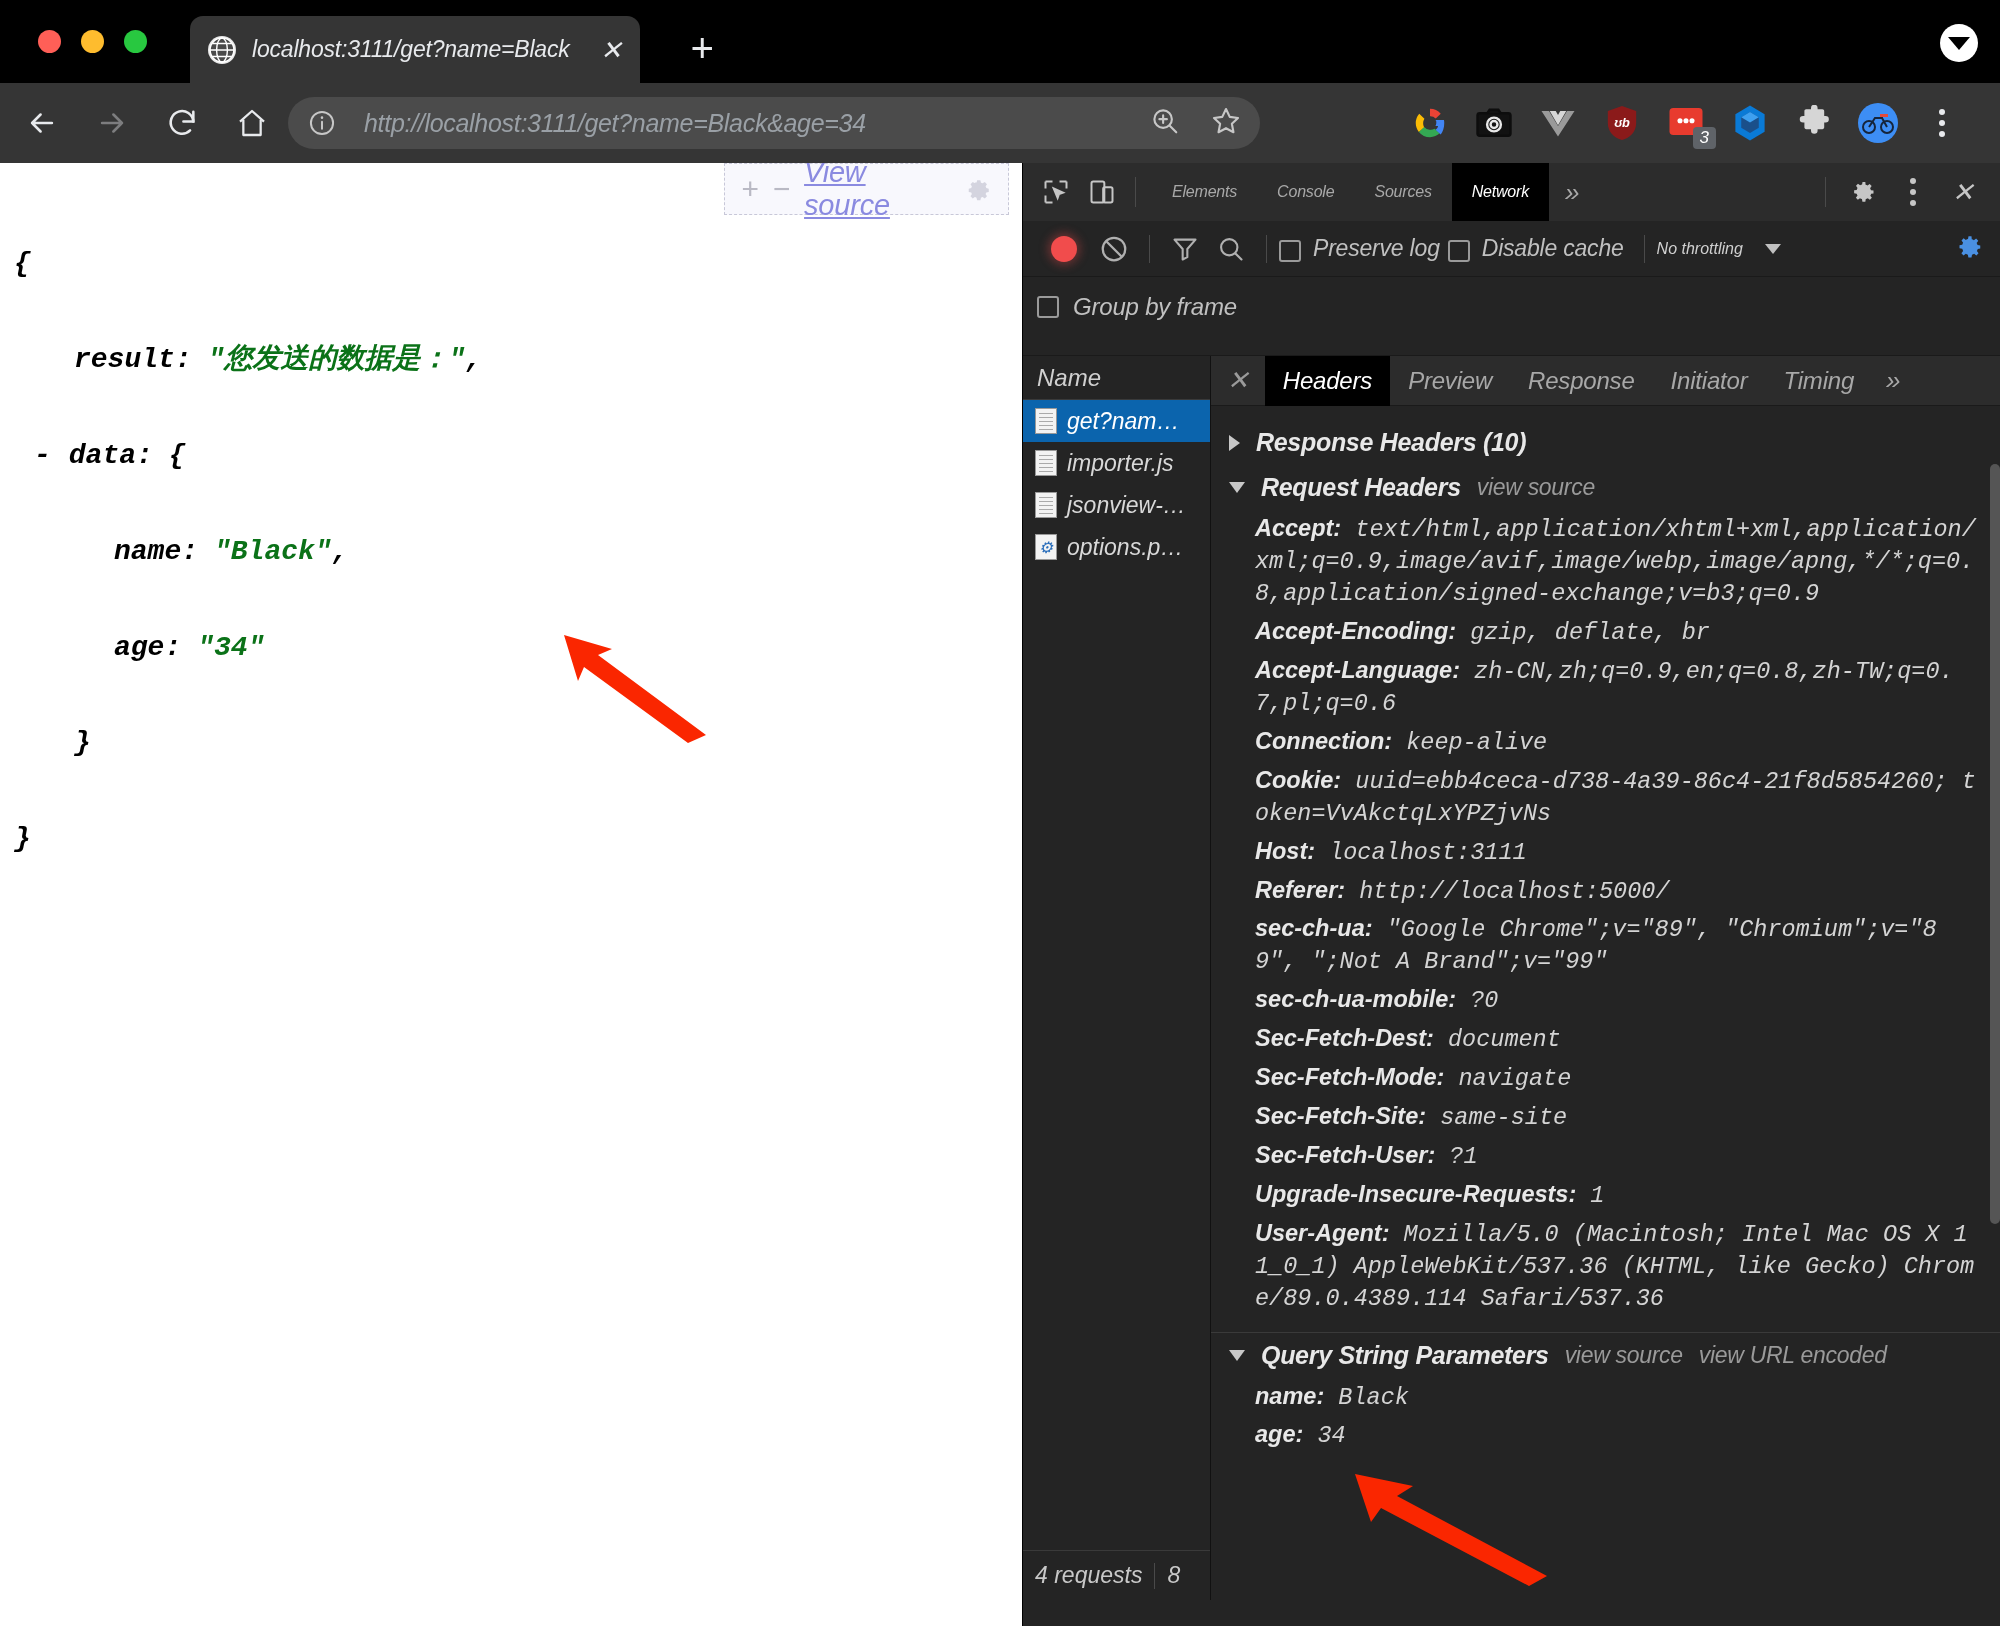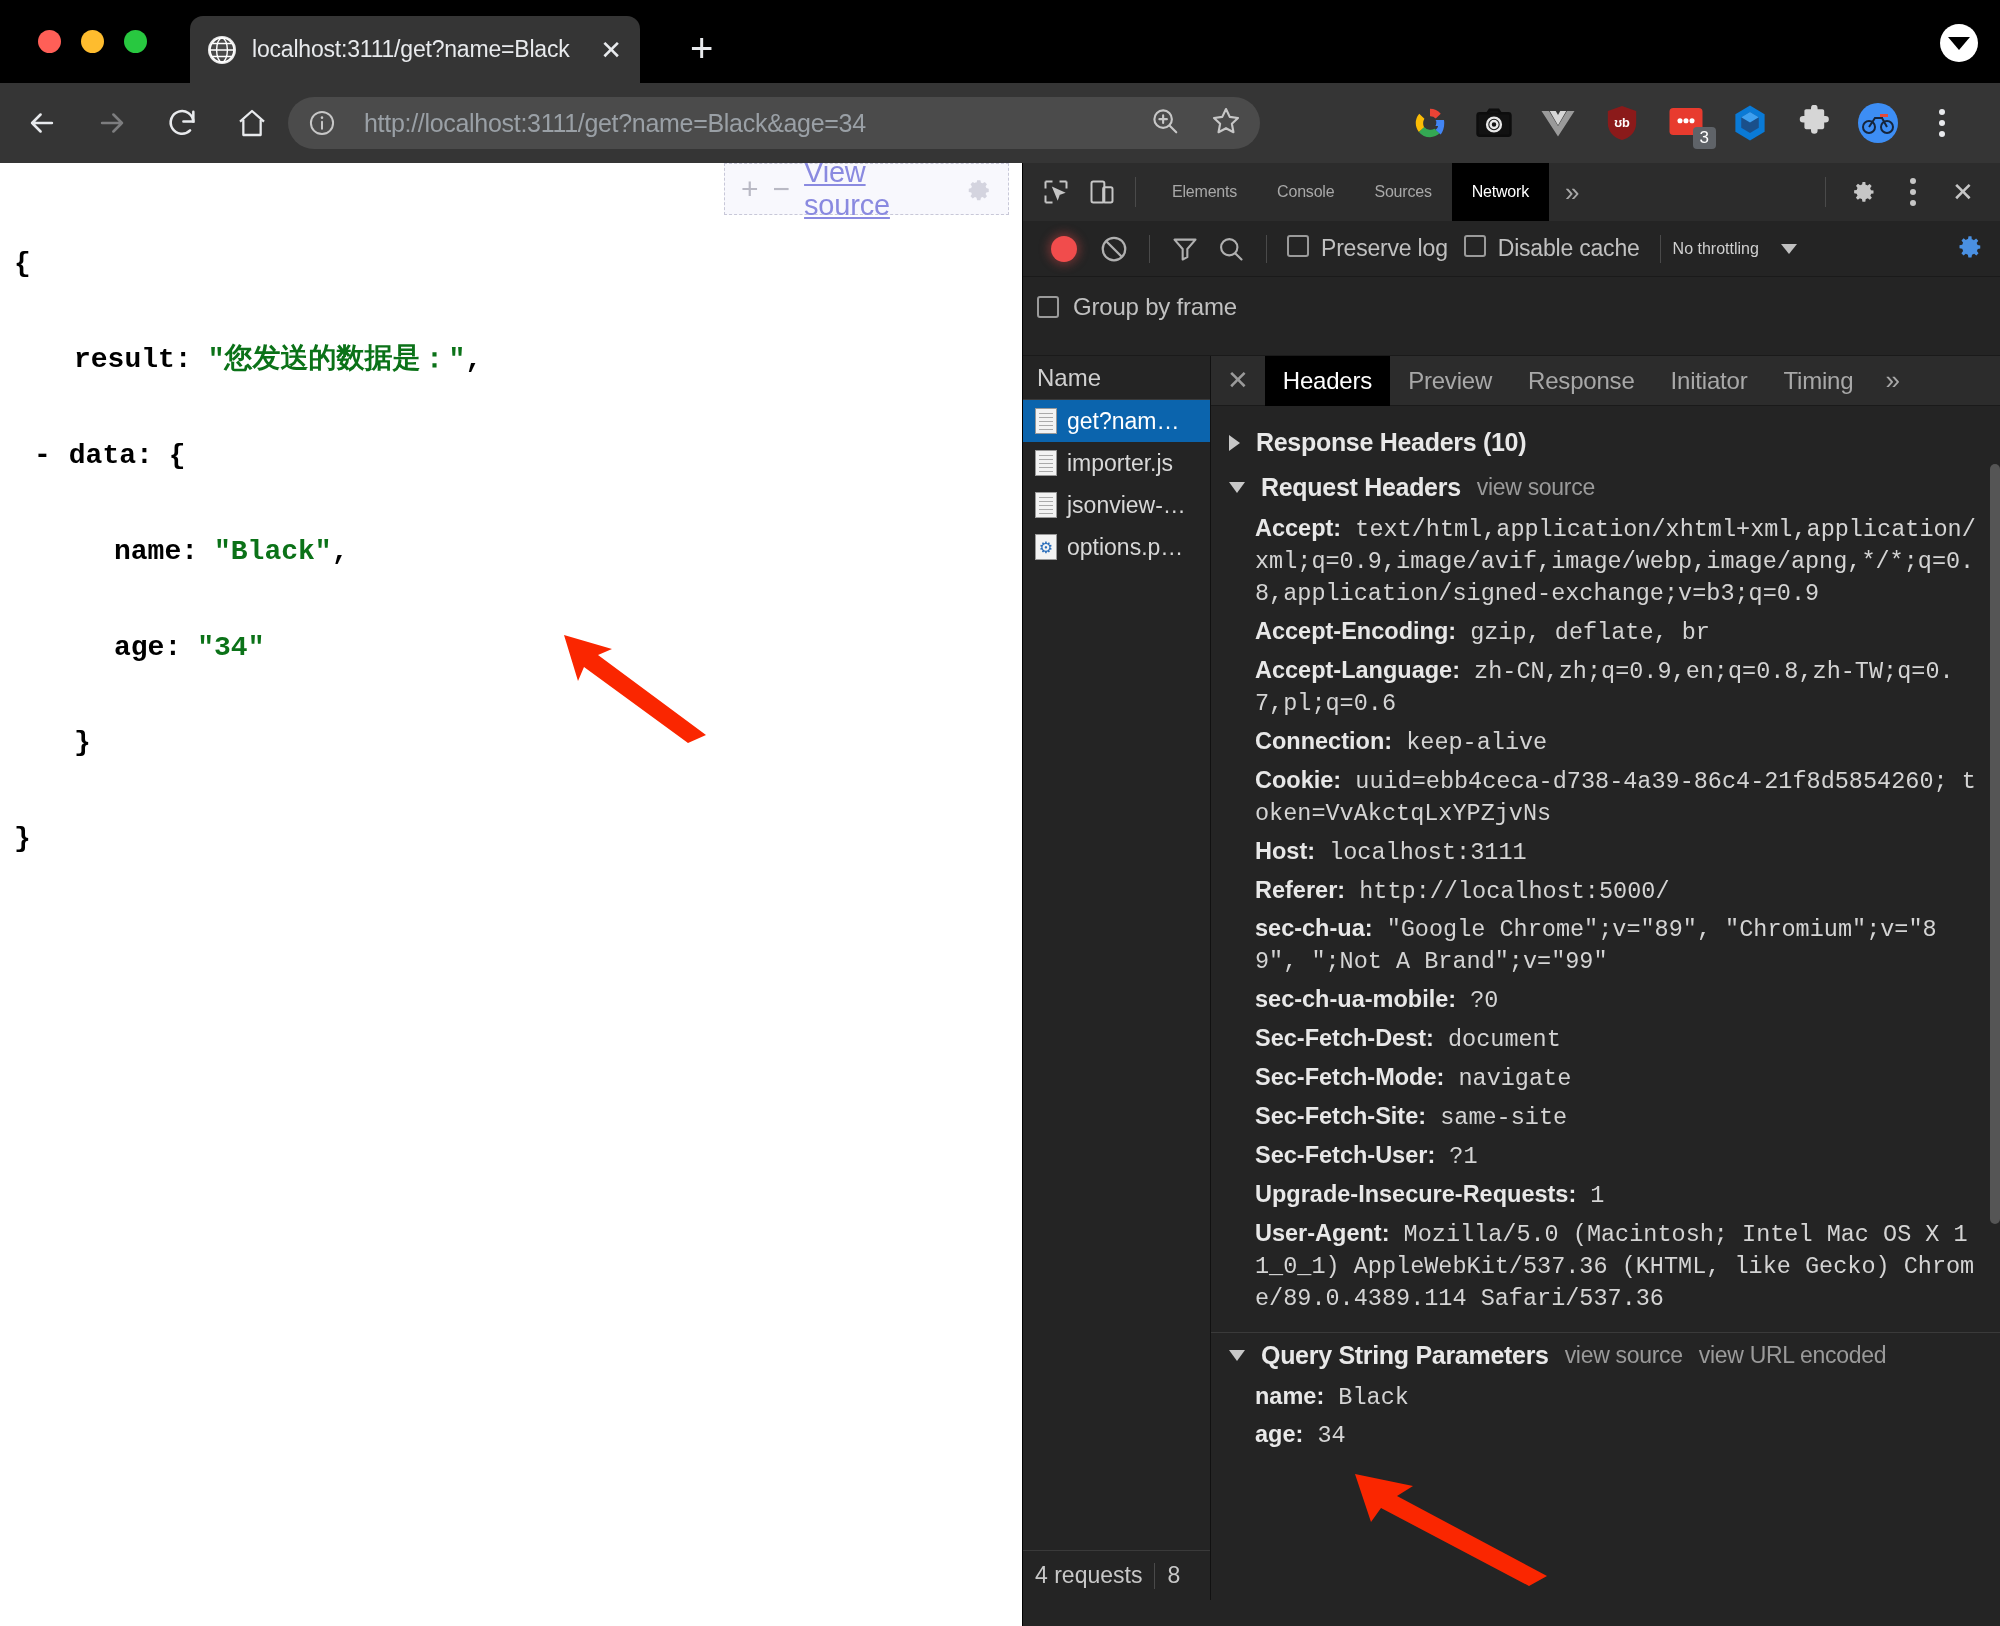--- a/index.html
+++ b/index.html
@@ -2,21 +2,21 @@
 <html><head>
 <meta charset="utf-8">
 <style>
   * { box-sizing: border-box; margin: 0; padding: 0; }
   html, body {
     width: 2000px; height: 1626px;
     background: #000;
     font-family: "Liberation Sans", sans-serif;
     overflow: hidden;
   }
-  #app { position: relative; width: 1928px; height: 1626px; background: #5eead4; }
+  #app { position: relative; width: 1928px; height: 1626px; background: #5eead4; font-style: italic; }
 
   
   .tabstrip {
     position: absolute; top: 0; left: 0; width: 2000px; height: 83px;
     background: #000;
   }
   .traffic {
     position: absolute; left: 38px; top: 30px;
     display: flex; gap: 20px; align-items: center;
   }
@@ -171,22 +171,22 @@
     border-bottom: 1px solid #1a1a1a;
   }
   .rec-btn {
     width: 26px; height: 26px; border-radius: 50%;
     background: #f14c4c; box-shadow: 0 0 10px 3px rgba(241,76,76,.35);
     margin: 0 14px;
   }
   .tb-icon { width: 46px; height: 46px; display: flex; align-items: center;
     justify-content: center; color: #b0b0b0; }
   .vsep { width: 1px; height: 28px; background: #4a4a4a; margin: 0 12px; }
-  .cb-wrap { display: flex; align-items: flex-start; gap: 12px; color: #c0c0c0;
-    font-size: 23px; margin-right: 8px; letter-spacing: -0.2px; margin-left: 8px; }
+  .cb-wrap { display: flex; align-items: flex-end; gap: 12px; color: #c0c0c0;
+    font-size: 23px; margin-right: 8px; letter-spacing: -0.2px; }
   .cb { width: 22px; height: 22px; border: 2px solid #9a9a9a; border-radius: 3px;
     background: transparent; flex: 0 0 auto; }
   .throttle { color: #d0d0d0; font-size: 16px; display: flex; align-items: center; gap: 22px; }
   .caret-d { width: 0; height: 0; border-left: 8px solid transparent;
     border-right: 8px solid transparent; border-top: 10px solid #c0c0c0; }
   .gear-blue { color: #4a90e2; margin-left: auto; margin-right: 16px; }
 
   .dt-options {
     padding: 16px 0 14px 14px; border-bottom: 1px solid #1a1a1a;
   }

